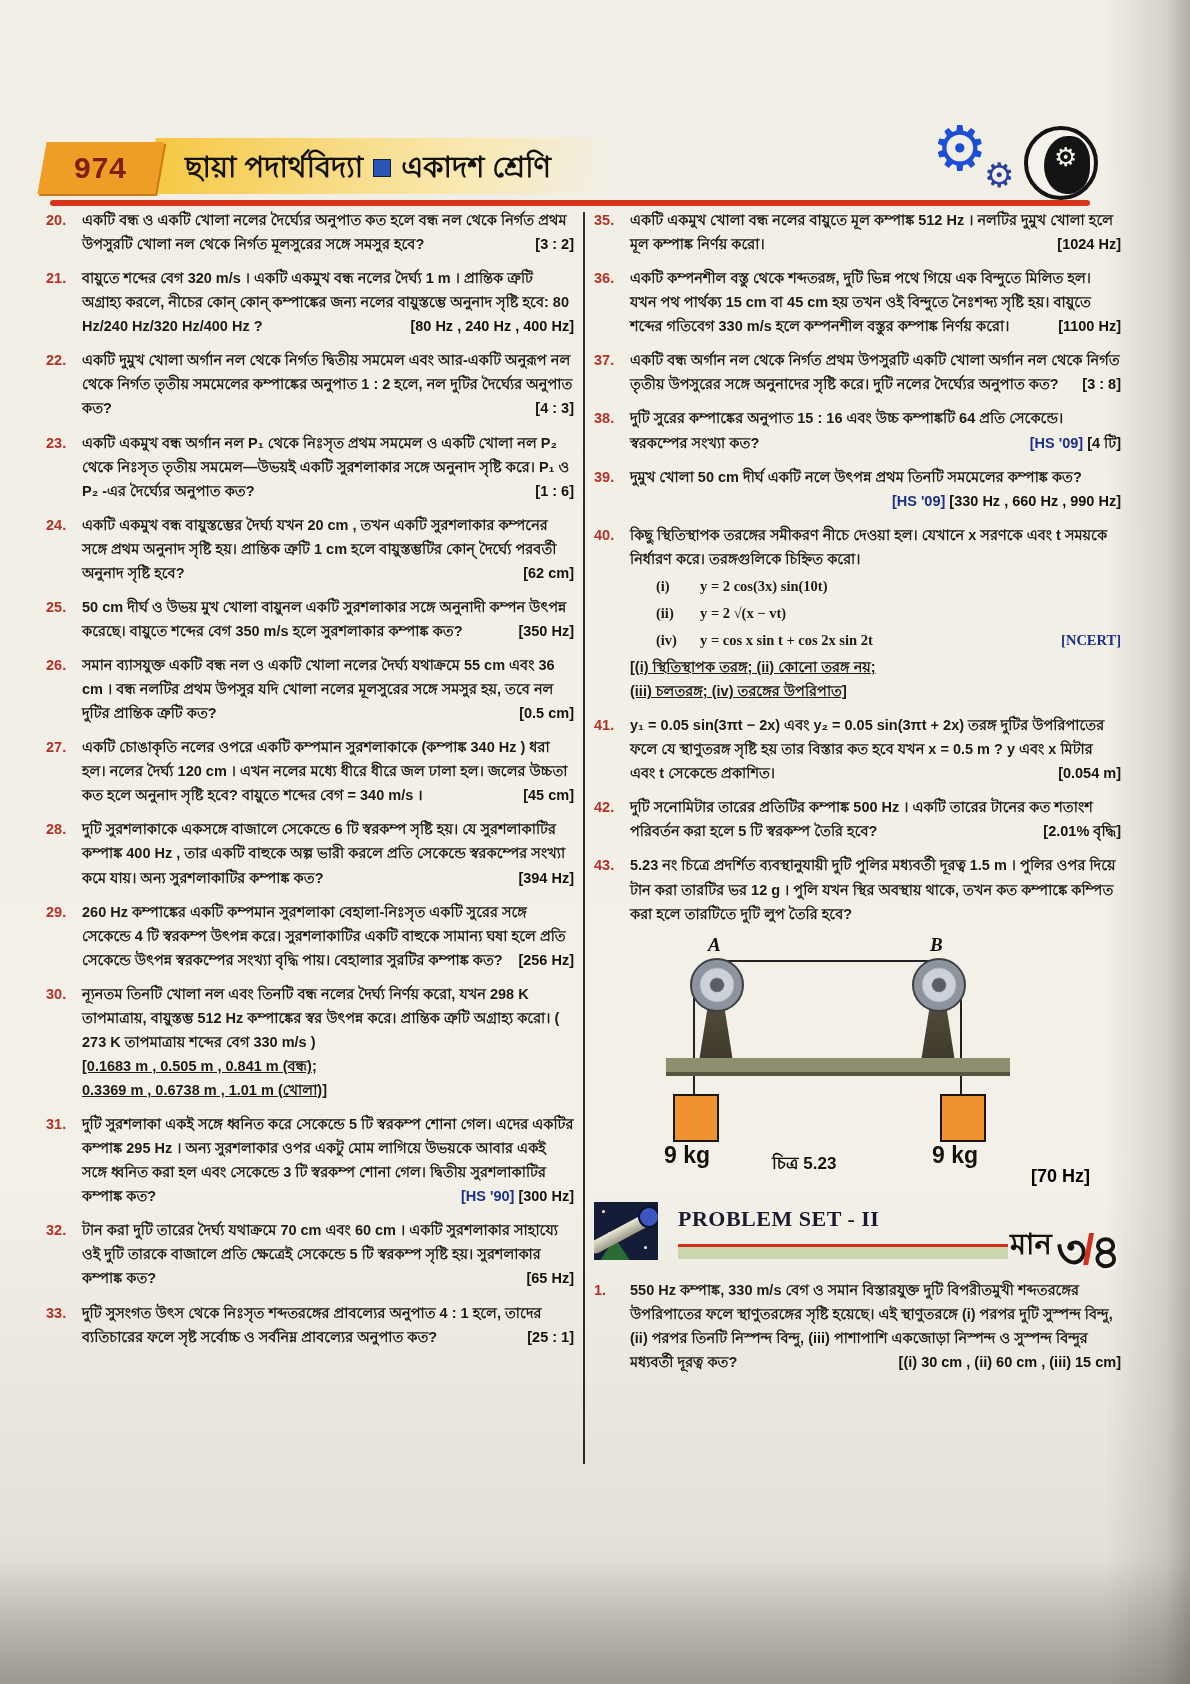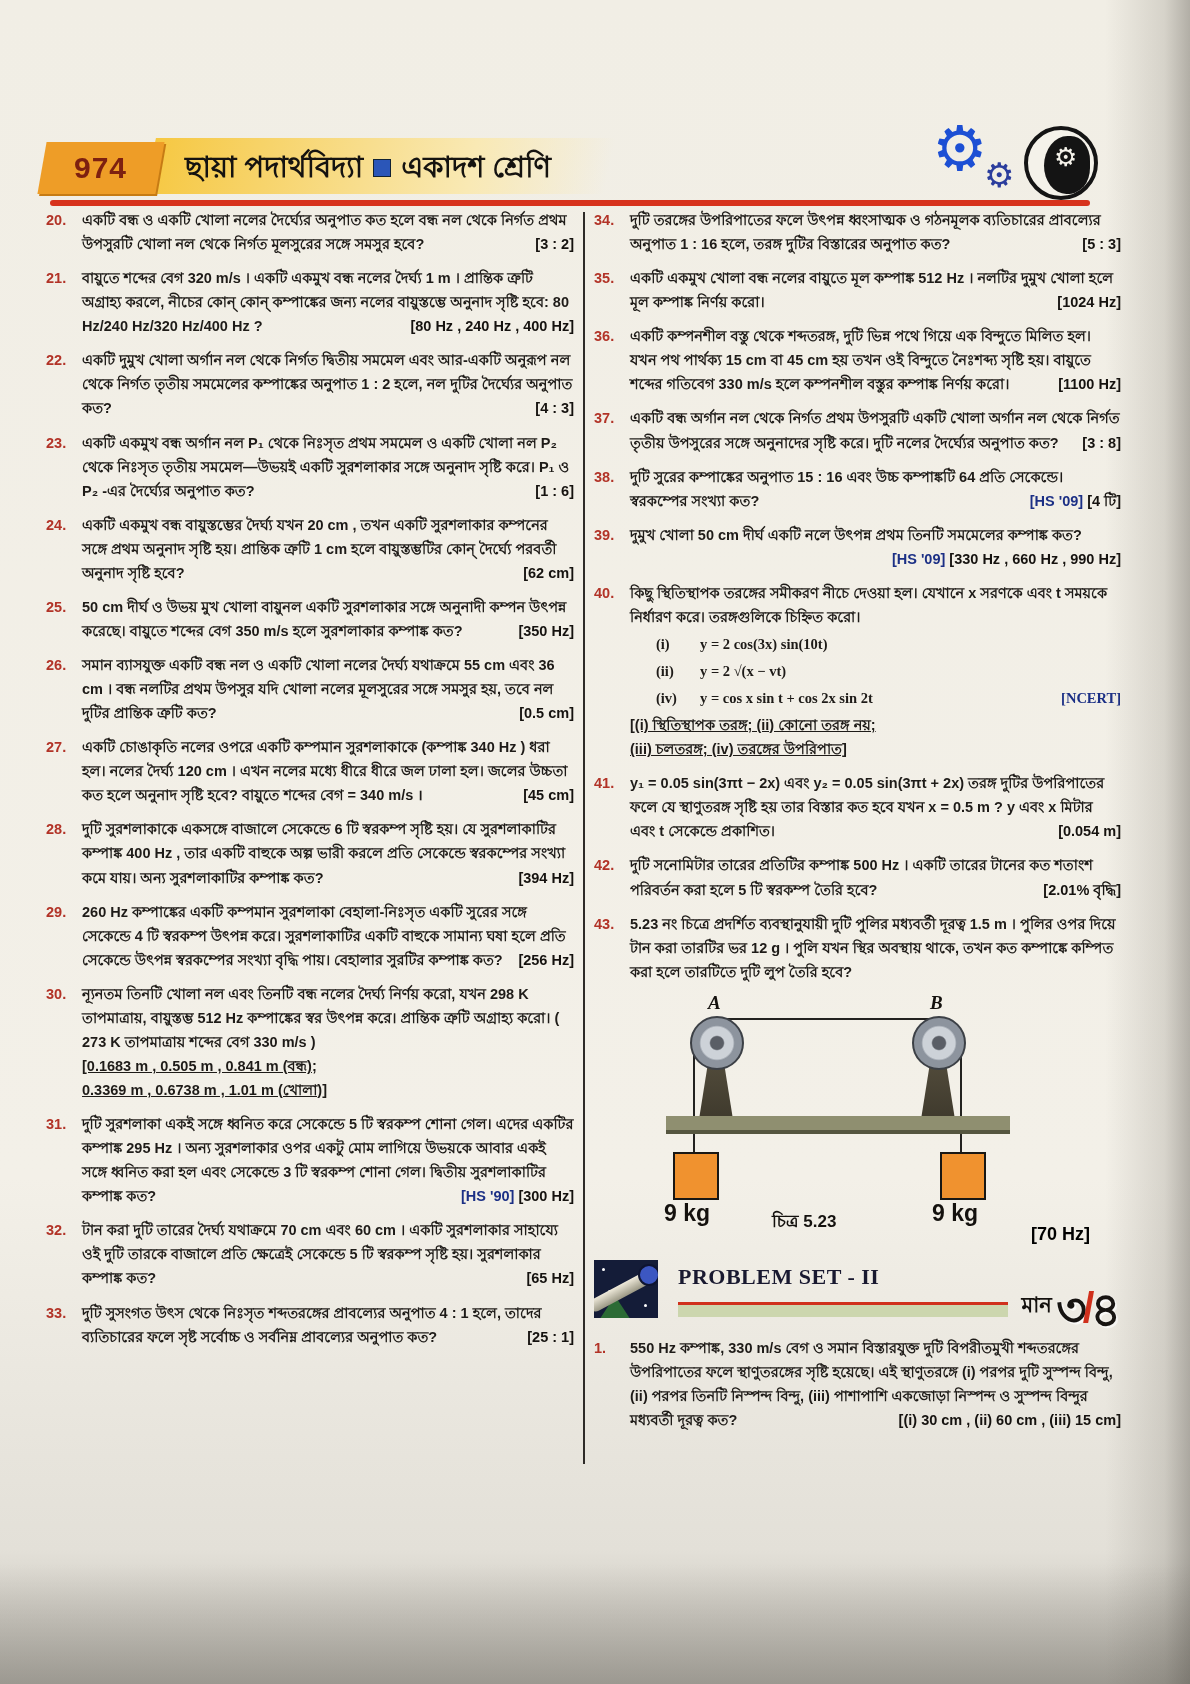--- a/index.html
+++ b/index.html
@@ -68,21 +68,21 @@
   #ps-icon{position:absolute;left:0px;top:2px;width:64px;height:58px;background:#141c38;overflow:hidden;}
   #ps-icon .tube{position:absolute;left:-8px;top:26px;width:66px;height:13px;border-radius:7px;
       background:linear-gradient(180deg,#efeadb,#9a9784);transform:rotate(-28deg);}
   #ps-icon .ball{position:absolute;left:44px;top:4px;width:18px;height:18px;border-radius:50%;background:#3c57c2;border:2px solid #0e1430;}
   #ps-icon .hill{position:absolute;left:4px;bottom:-4px;width:34px;height:26px;background:#2c6b35;clip-path:polygon(50% 0,100% 100%,0 100%);}
   .star{position:absolute;width:3px;height:3px;border-radius:50%;background:#fff;}
   #ps-title{position:absolute;left:84px;top:6px;font-size:22px;font-weight:bold;color:#191930;
       font-family:"Liberation Serif","DejaVu Serif",serif;letter-spacing:.5px;}
   #ps-band{position:absolute;left:84px;top:44px;width:330px;height:12px;background:#ccd6ae;border-top:3px solid #d0301c;}
   #ps-marks{position:absolute;right:0;top:16px;white-space:nowrap;}
-  #ps-marks .mlabel{font-size:21px;font-weight:bold;color:#14110e;vertical-align:14px;}
+  #ps-marks .mlabel{font-size:29px;font-weight:bold;color:#14110e;vertical-align:14px;}
   .mnum{font-size:47px;font-weight:900;color:#171411;text-shadow:0 0 2px #fff,2px 2px 0 rgba(255,255,255,.7);}
   .mslash{font-size:42px;font-weight:bold;color:#d0301c;margin:0 -4px;vertical-align:4px;}
 </style>
 </head>
 <body>
 
 <div id="page">
 
   <div id="header">
     <div id="title-band"></div>
@@ -175,25 +175,20 @@
       <div class="q">
         <span class="qno">33.</span>
         <span class="qtext">দুটি সুসংগত উৎস থেকে নিঃসৃত শব্দতরঙ্গের প্রাবল্যের অনুপাত 4 : 1 হলে, তাদের ব্যতিচারের ফলে সৃষ্ট সর্বোচ্চ ও সর্বনিম্ন প্রাবল্যের অনুপাত কত?</span>
         <span class="qend"><span class="qansb">[25 : 1]</span></span>
       </div>
 
     </div>
     <div id="col-divider"></div>
     <div id="col-right">
 
-      <div class="q">
-        <span class="qno">34.</span>
-        <span class="qtext">দুটি তরঙ্গের উপরিপাতের ফলে উৎপন্ন ধ্বংসাত্মক ও গঠনমূলক ব্যতিচারের প্রাবল্যের অনুপাত 1 : 16 হলে, তরঙ্গ দুটির বিস্তারের অনুপাত কত?</span>
-        <span class="qend"><span class="qansb">[5 : 3]</span></span>
-      </div>
       <div class="q">
         <span class="qno">35.</span>
         <span class="qtext">একটি একমুখ খোলা বন্ধ নলের বায়ুতে মূল কম্পাঙ্ক 512 Hz । নলটির দুমুখ খোলা হলে মূল কম্পাঙ্ক নির্ণয় করো।</span>
         <span class="qend"><span class="qansb">[1024 Hz]</span></span>
       </div>
       <div class="q">
         <span class="qno">36.</span>
         <span class="qtext">একটি কম্পনশীল বস্তু থেকে শব্দতরঙ্গ, দুটি ভিন্ন পথে গিয়ে এক বিন্দুতে মিলিত হল। যখন পথ পার্থক্য 15 cm বা 45 cm হয় তখন ওই বিন্দুতে নৈঃশব্দ্য সৃষ্টি হয়। বায়ুতে শব্দের গতিবেগ 330 m/s হলে কম্পনশীল বস্তুর কম্পাঙ্ক নির্ণয় করো।</span>
         <span class="qend"><span class="qansb">[1100 Hz]</span></span>
       </div>

